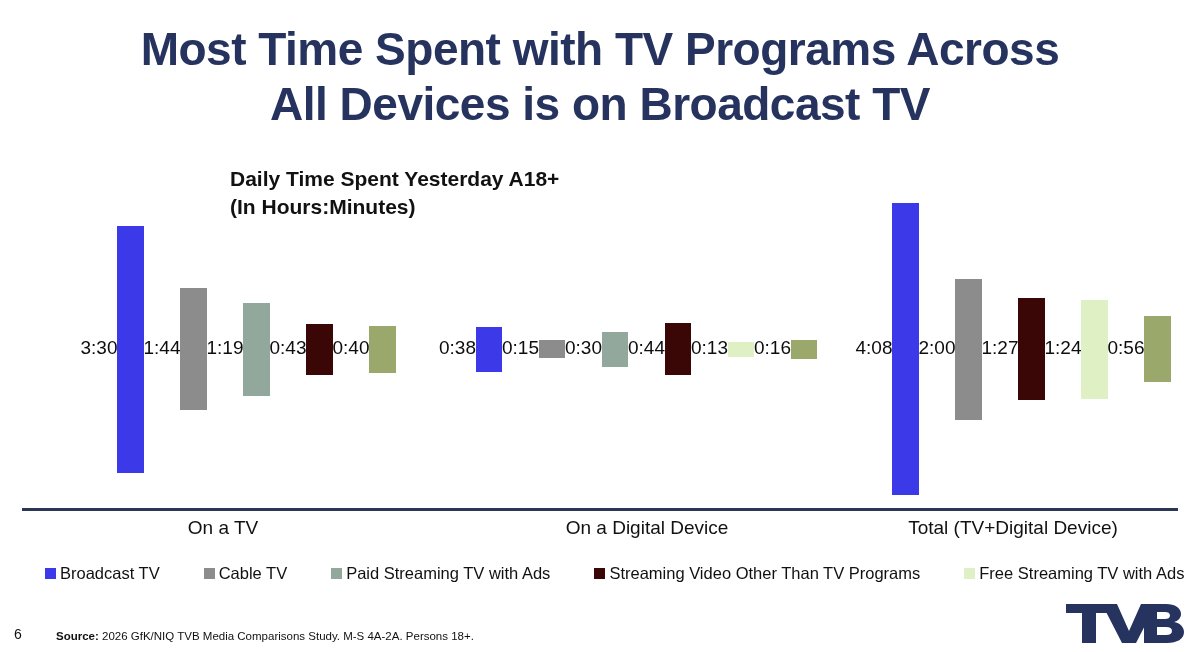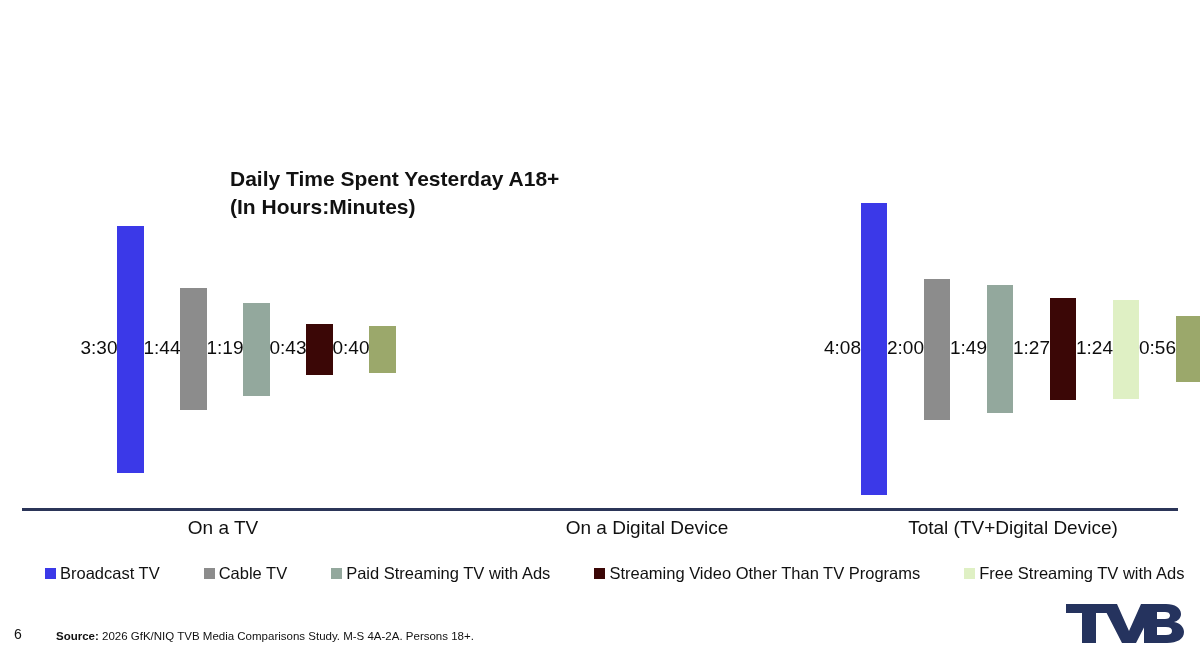--- a/index.html
+++ b/index.html
@@ -167,20 +167,24 @@
     top: 596px;
     width: 130px;
     height: 50px;
   }
 </style>
 </head>
 <body>
 
 <div class="slide">
 
+  <div class="title">
+    <span class="line">Most Time Spent with TV Programs Across</span>
+    <span class="line">All Devices is on Broadcast TV</span>
+  </div>
 
   <div class="chart-title">
     <span class="line">Daily Time Spent Yesterday A18+</span>
     <span class="line">(In Hours:Minutes)</span>
   </div>
 
   <div class="plot" id="plot">
       <div class="group" style="left: 27px; width: 378px;">
         <div class="bar-wrap">
           <div class="bar-label">3:30</div>
@@ -196,32 +200,54 @@
         </div>
         <div class="bar-wrap">
           <div class="bar-label">0:43</div>
           <div class="bar" style="height: 51px; background: rgb(59, 7, 6);"></div>
         </div>
         <div class="bar-wrap">
           <div class="bar-label">0:40</div>
           <div class="bar" style="height: 47px; background: rgb(155, 168, 107);"></div>
         </div>
       </div>
+      <div class="group" style="left: 417px; width: 378px;">
+        <div class="bar-wrap">
+          <div class="bar-label">0:38</div>
+          <div class="bar" style="height: 45px; background: rgb(59, 57, 232);"></div>
+        </div>
+        <div class="bar-wrap">
+          <div class="bar-label">0:15</div>
+          <div class="bar" style="height: 18px; background: rgb(140, 140, 140);"></div>
+        </div>
+        <div class="bar-wrap">
+          <div class="bar-label">0:30</div>
+          <div class="bar" style="height: 35px; background: rgb(147, 168, 157);"></div>
+        </div>
+        <div class="bar-wrap">
+          <div class="bar-label">0:44</div>
+          <div class="bar" style="height: 52px; background: rgb(59, 7, 6);"></div>
+        </div>
+        <div class="bar-wrap">
+          <div class="bar-label">0:13</div>
+          <div class="bar" style="height: 15px; background: rgb(223, 240, 196);"></div>
+        </div>
+        <div class="bar-wrap">
+          <div class="bar-label">0:16</div>
+          <div class="bar" style="height: 19px; background: rgb(155, 168, 107);"></div>
+        </div>
+      </div>
       <div class="group" style="left: 802px; width: 378px;">
         <div class="bar-wrap">
           <div class="bar-label">4:08</div>
           <div class="bar" style="height: 292px; background: rgb(59, 57, 232);"></div>
         </div>
         <div class="bar-wrap">
           <div class="bar-label">2:00</div>
           <div class="bar" style="height: 141px; background: rgb(140, 140, 140);"></div>
-        </div>
-        <div class="bar-wrap">
-          <div class="bar-label">1:49</div>
-          <div class="bar" style="height: 128px; background: rgb(147, 168, 157);"></div>
         </div>
         <div class="bar-wrap">
           <div class="bar-label">1:27</div>
           <div class="bar" style="height: 102px; background: rgb(59, 7, 6);"></div>
         </div>
         <div class="bar-wrap">
           <div class="bar-label">1:24</div>
           <div class="bar" style="height: 99px; background: rgb(223, 240, 196);"></div>
         </div>
         <div class="bar-wrap">

